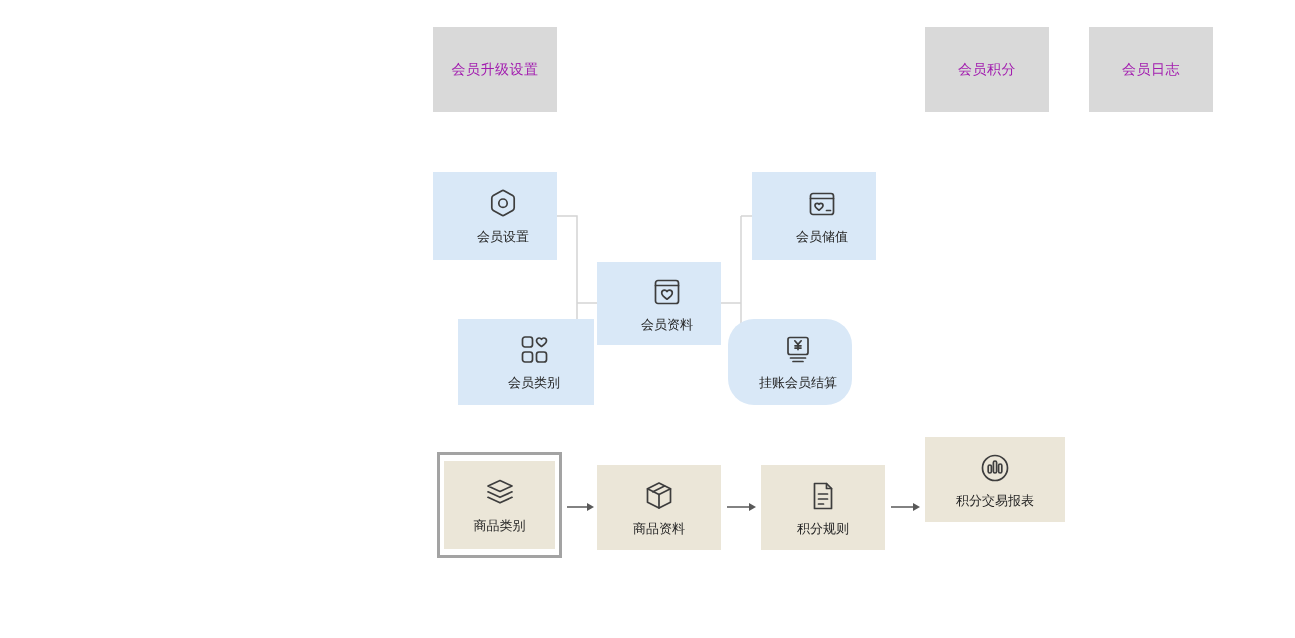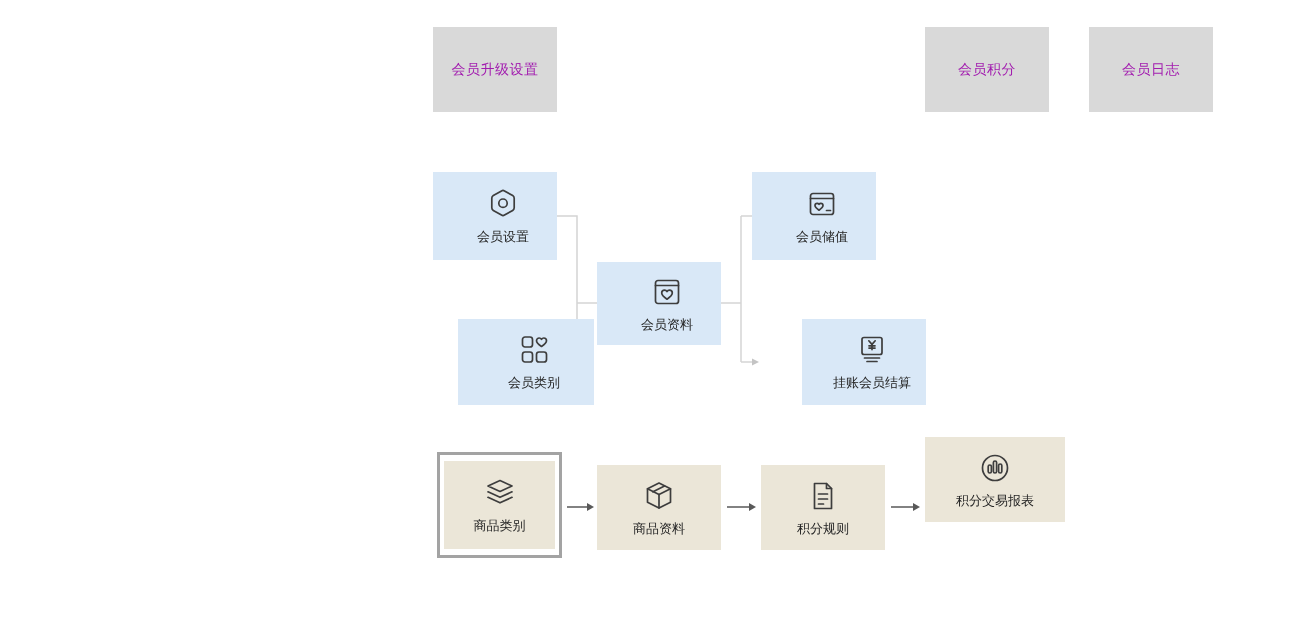--- a/index.html
+++ b/index.html
@@ -18,21 +18,21 @@
   
   .flow-box { position:absolute; display:flex; flex-direction:column; align-items:center;
     justify-content:center; gap:6px; font-size:13px; color:#262626; cursor:pointer; }
   .blue  { background:#d9e8f7;padding-left:16px; }
   .beige { background:#ebe6d8; }
 
   .pos-member-settings { left:433px; top:172px; width:124px; height:88px; }
   .pos-member-category { left:458px; top:319px; width:136px; height:86px; }
   .pos-member-profile  { left:597px; top:262px; width:124px; height:83px; }
   .pos-member-stored   { left:752px; top:172px; width:124px; height:88px; }
-  .pos-member-credit   { left:802px; top:319px; width:124px; height:86px; }
+  .pos-member-credit   { left:728px; top:319px; width:124px; height:86px;border-radius:26px; }
 
   .pos-product-profile { left:597px; top:465px; width:124px; height:85px; }
   .pos-order-mgmt      { left:761px; top:465px; width:124px; height:85px; }
   .pos-points-report   { left:925px; top:437px; width:140px; height:85px; }
 
   
   .highlight-frame { position:absolute; left:437px; top:452px; width:125px; height:106px;
     border:3px solid #a3a3a3; display:flex; align-items:center; justify-content:center; }
   .highlight-frame .flow-box { position:static; width:111px; height:88px; }
 

